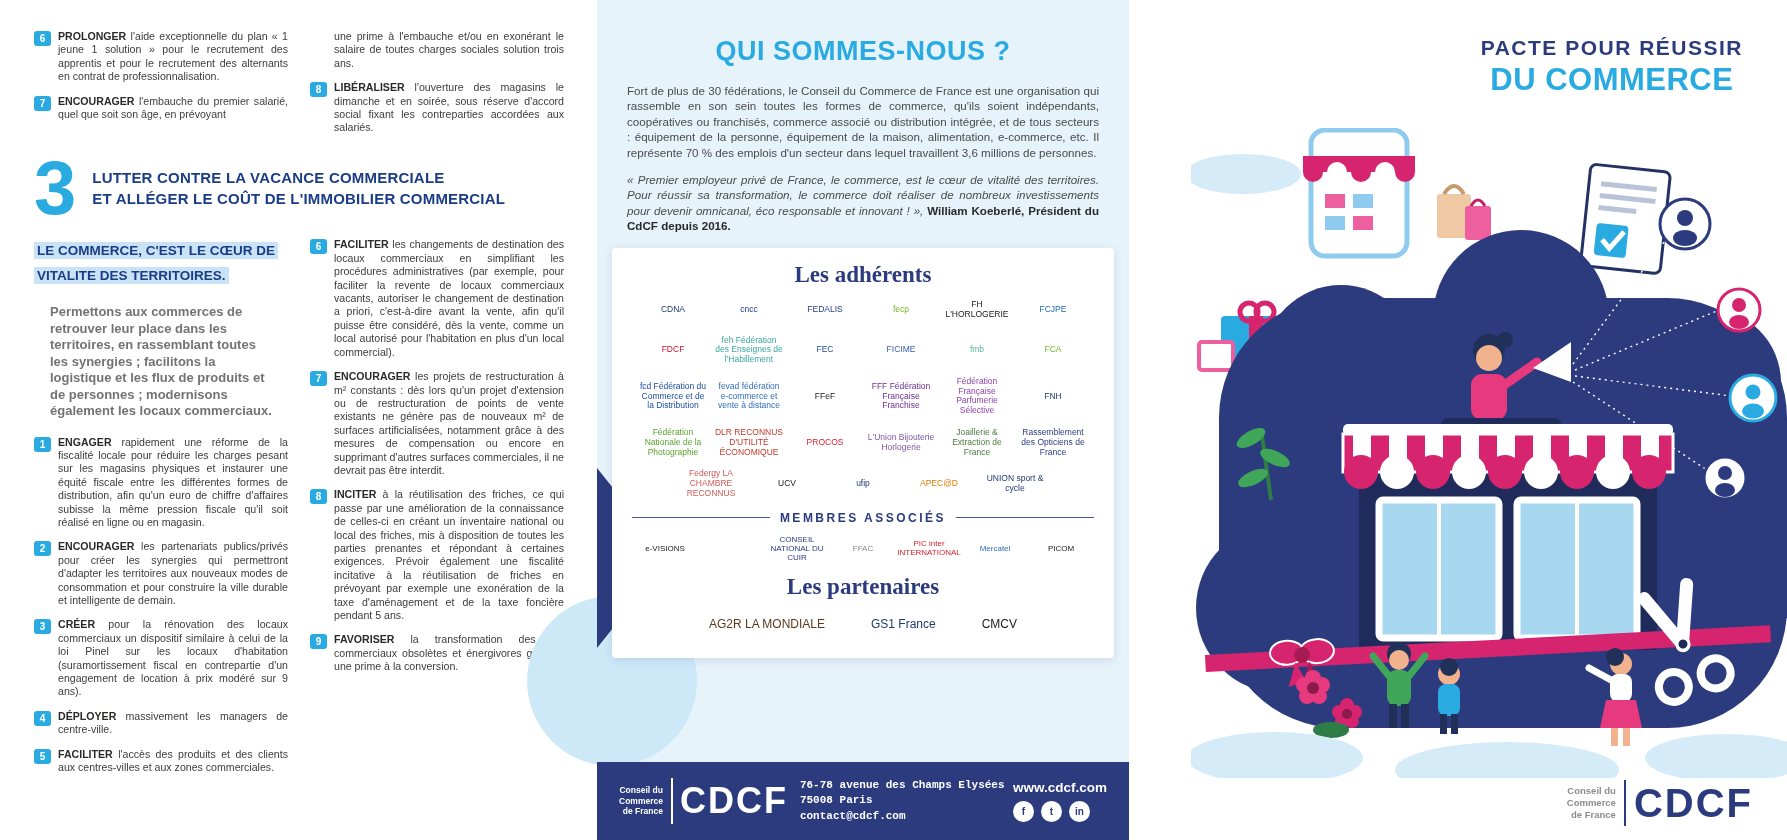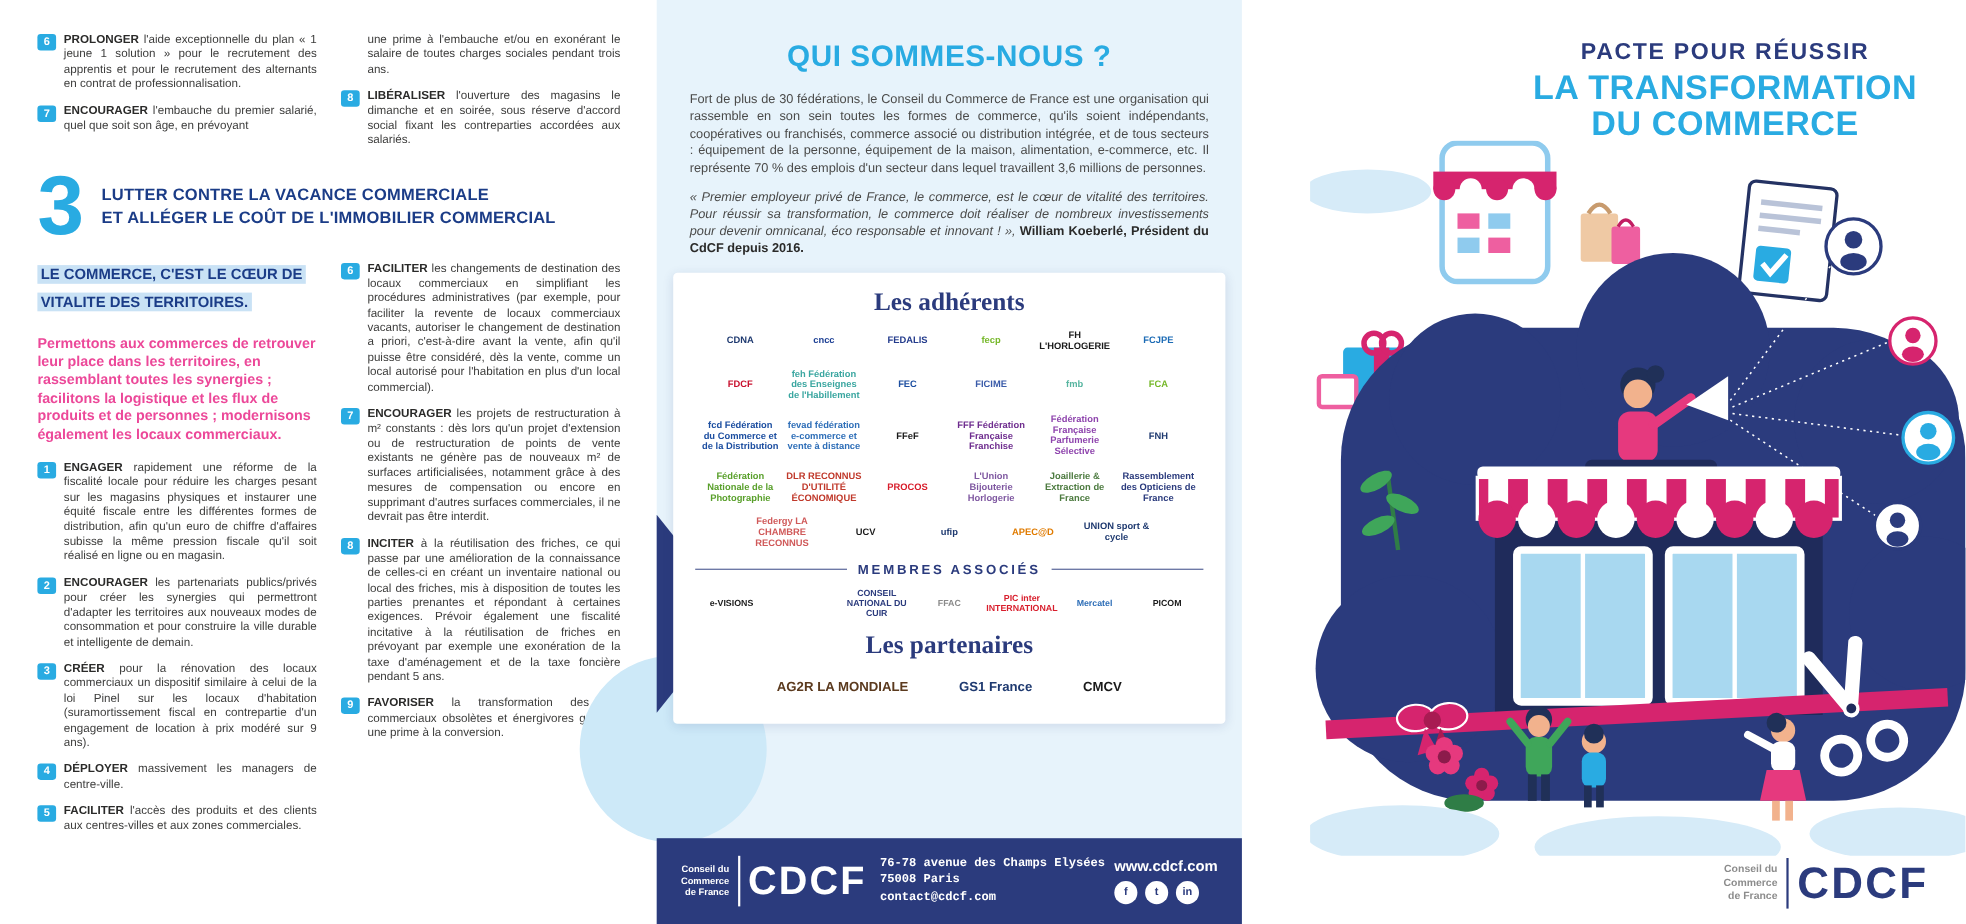--- a/index.html
+++ b/index.html
@@ -17,42 +17,42 @@
          margin-right:7px;margin-top:1px;}
   .itext{margin:0;font-size:10.6px;line-height:13.4px;text-align:justify;}
   .itext b{color:#2A2A29;}
   .cont{margin:0 0 11px 24px;font-size:10.6px;line-height:13.4px;text-align:justify;}
   .sec3{display:flex;align-items:center;gap:16px;margin:10px 0 18px 0;}
   .secnum{font-size:76px;font-weight:800;color:#29ABE2;line-height:.85;}
   .sectitle{font-size:15px;font-weight:800;color:#1B3C87;line-height:1.4;letter-spacing:.2px;}
   .hl{margin:0 0 16px;line-height:1.55;}
   .hlspan{background:#C9E2F5;color:#1B3C87;font-weight:800;font-size:13.5px;padding:1px 3px;
           -webkit-box-decoration-break:clone;box-decoration-break:clone;}
-  .intro{margin:0 0 16px;font-size:13px;line-height:16.5px;font-weight:800;color:#ec4899;}
+  .intro{margin:0 16px 16px;font-size:13px;line-height:16.5px;font-weight:800;color:#737373;}
 
   
   .panel-middle{position:absolute;left:597px;top:0;width:532px;height:840px;background:#E7F3FB;
                 box-sizing:border-box;}
   .m-beak{position:absolute;left:0;top:468px;width:0;height:0;z-index:1;
           border-top:90px solid transparent;border-bottom:90px solid transparent;border-left:72px solid #2B3B7D;}
   .m-bluecurve{position:absolute;left:-70px;top:596px;width:170px;height:170px;background:#CDE9F8;border-radius:50%;z-index:0;}
   .m-title{margin:36px 0 0;text-align:center;font-size:27px;font-weight:800;color:#29ABE2;letter-spacing:.5px;}
   .mp{margin:16px 30px 0;font-size:11.6px;line-height:15.4px;color:#4A4A49;text-align:justify;}
   .mq{margin:12px 30px 0;font-size:11.6px;line-height:15.4px;color:#4A4A49;text-align:justify;}
   .mq b{color:#2A2A29;font-style:normal;}
   .card{position:relative;margin:14px auto 0;width:502px;background:#fff;border-radius:4px;
         padding:12px 16px 12px;box-sizing:border-box;box-shadow:0 2px 10px rgba(40,60,120,.14);z-index:2;}
   .serif{font-family:"Liberation Serif",serif;font-size:23px;font-weight:700;color:#2B3B7D;
          text-align:center;margin:2px 0 8px;}
   .divline{display:flex;align-items:center;gap:10px;margin:2px 4px 10px;}
   .divline .line{flex:1;height:1px;background:#2B3B7D;opacity:.85;}
   .divlabel{font-size:12px;letter-spacing:2.5px;color:#2B3B7D;font-weight:600;}
   .chips{display:flex;flex-wrap:wrap;justify-content:center;row-gap:12px;column-gap:6px;margin-bottom:12px;}
   .chip{width:70px;min-height:28px;display:flex;align-items:center;justify-content:center;
-        text-align:center;font-size:8.5px;font-weight:700;line-height:1.15;}
+        text-align:center;font-size:8.5px;font-weight:400;line-height:1.15;}
   .assoc .chip{width:60px;font-size:8px;min-height:26px;}
   .partners{column-gap:26px;margin-bottom:4px;}
   .partners .chip{width:auto;padding:0 10px;font-size:12px;min-height:34px;}
   .mfooter{position:absolute;left:0;bottom:0;width:100%;height:78px;background:#2B3B7D;z-index:3;
            display:flex;align-items:center;padding:0 22px;box-sizing:border-box;}
   .fsmall{font-size:8.5px;color:#fff;text-align:right;line-height:1.25;font-weight:600;}
   .fbar{width:2px;height:46px;background:#fff;margin:0 7px 0 8px;}
   .fmain{font-size:36px;color:#fff;font-weight:700;letter-spacing:2px;}
   .faddr{font-size:11px;color:#fff;font-weight:700;line-height:1.4;margin-left:12px;font-family:Liberation Mono, monospace;}
   .fright{margin-left:auto;}
@@ -85,21 +85,21 @@
             <span class="badge">6</span>
             <p class="itext"><b>PROLONGER</b><span> l'aide exceptionnelle du plan « 1 jeune 1 solution » pour le recrutement des apprentis et pour le recrutement des alternants en contrat de professionnalisation.</span></p>
           </div>
 
           <div class="item">
             <span class="badge">7</span>
             <p class="itext"><b>ENCOURAGER</b><span> l'embauche du premier salarié, quel que soit son âge, en prévoyant</span></p>
           </div>
         </div>
       <div class="col">
-        <p class="cont">une prime à l'embauche et/ou en exonérant le salaire de toutes charges sociales pendant trois ans.</p>
+        <p class="cont">une prime à l'embauche et/ou en exonérant le salaire de toutes charges sociales solution trois ans.</p>
         <div>
 
             <div class="item">
               <span class="badge">8</span>
               <p class="itext"><b>LIBÉRALISER</b><span> l'ouverture des magasins le dimanche et en soirée, sous réserve d'accord social fixant les contreparties accordées aux salariés.</span></p>
             </div>
           </div>
       </div>
     </div>
 
@@ -257,21 +257,20 @@
             <span class="soc">t</span>
             <span class="soc">in</span>
           </div>
       </div>
     </footer>
   </section>
 
   <section class="panel-right">
     <div class="rtitle">
       <div class="rt1">PACTE POUR RÉUSSIR</div>
-      <div class="rt2">LA TRANSFORMATION</div>
       <div class="rt2">DU COMMERCE</div>
     </div>
 
     <svg class="illus" width="596" height="650" viewBox="0 0 596 650">
       <defs>
         <pattern id="awn" width="36" height="46" patternUnits="userSpaceOnUse">
           <rect width="36" height="46" fill="#ffffff"></rect>
             <rect width="18" height="46" fill="#D6246E"></rect>
         </pattern>
       </defs>

